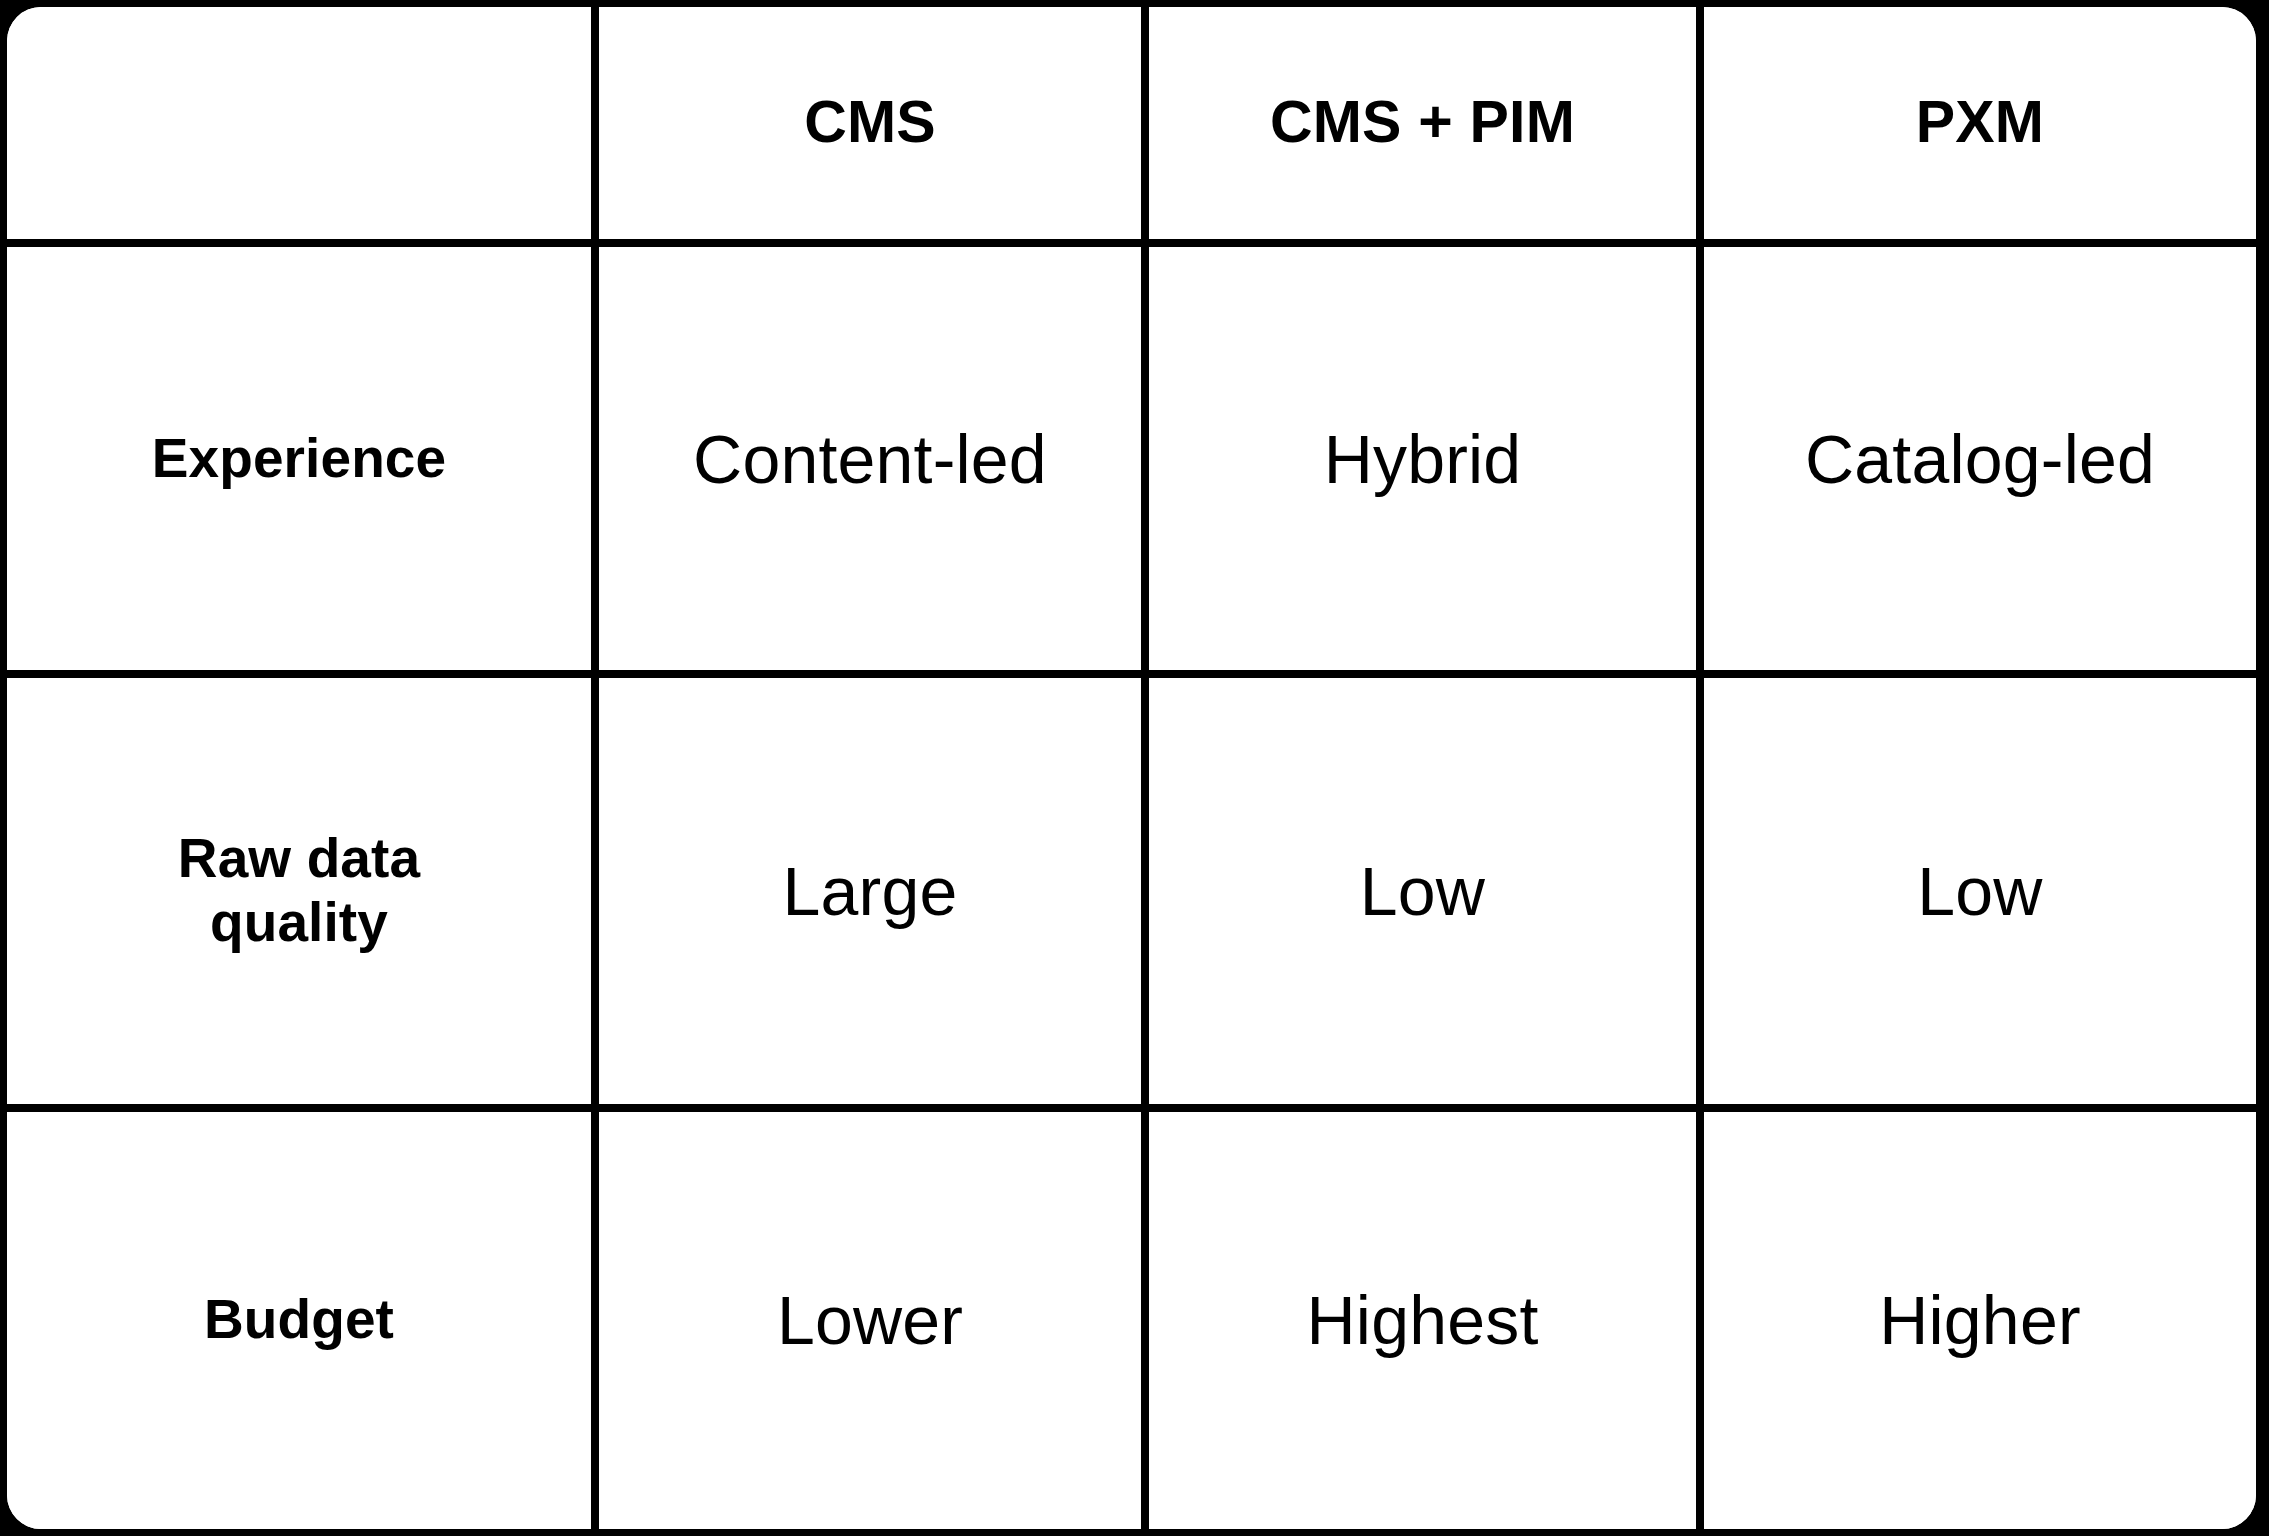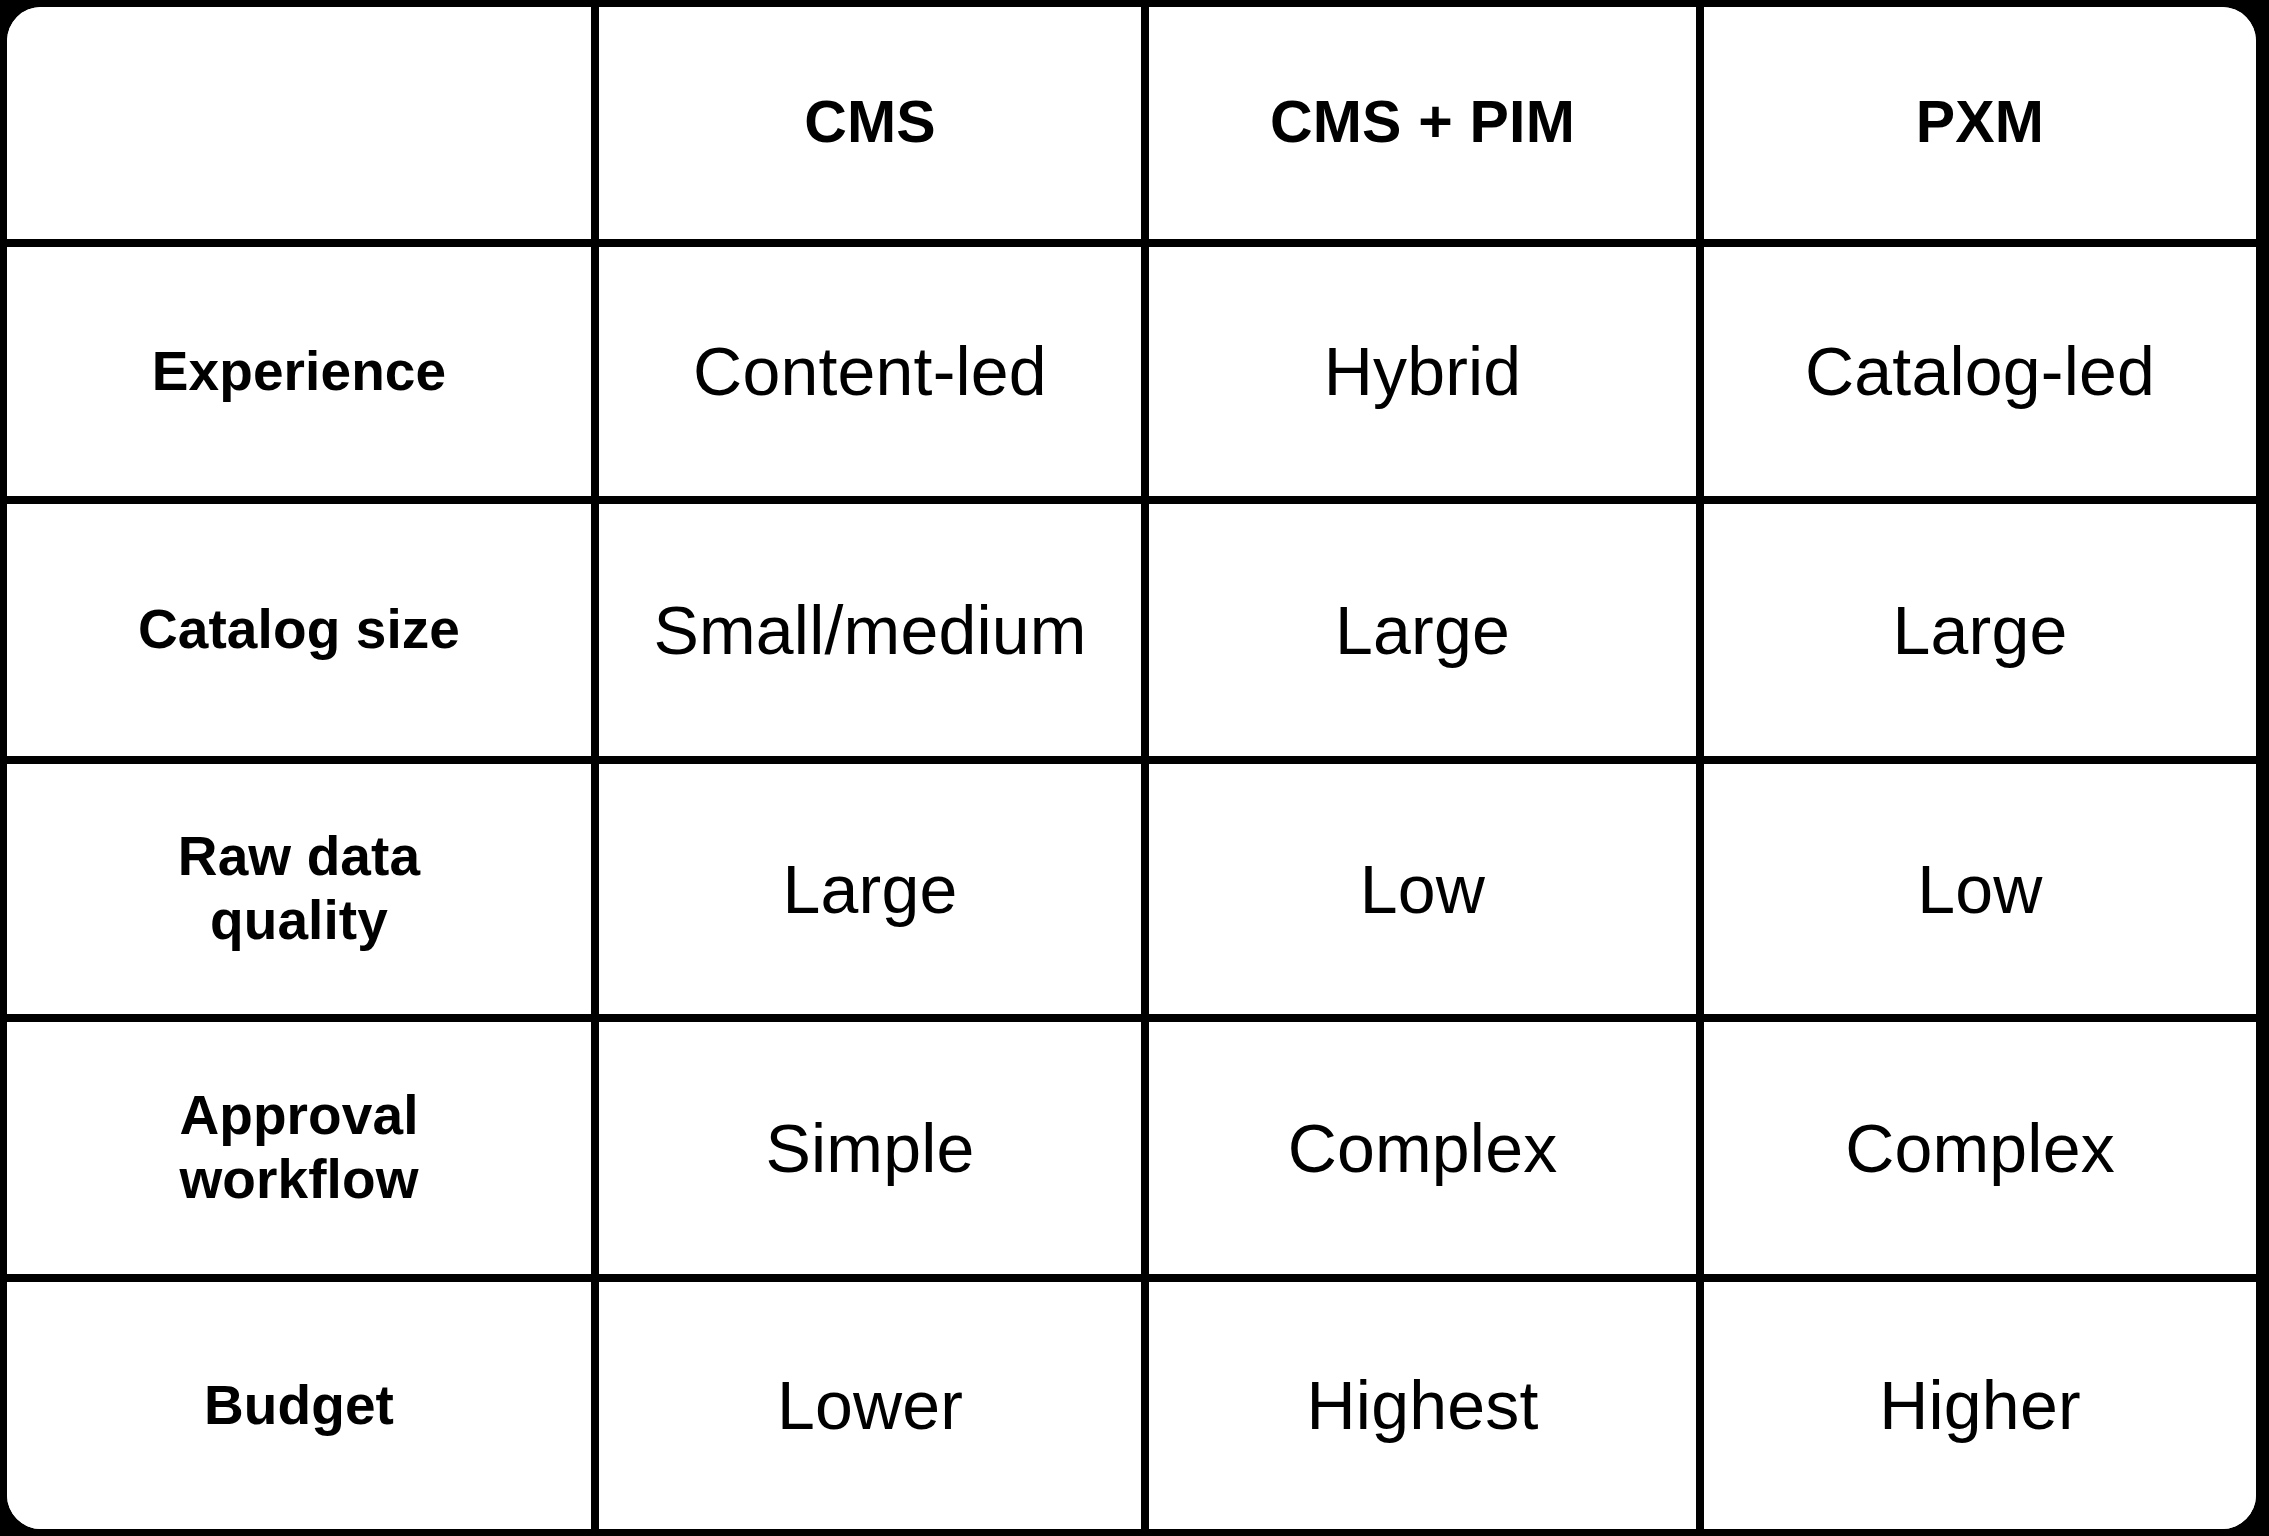--- a/index.html
+++ b/index.html
@@ -141,46 +141,31 @@
 
       <tbody>
 
         <tr class="data-row-0 rule-bottom">
           <td class="row-label rule-right">Experience</td>
           <td class="data-cell rule-right">Content-led</td>
           <td class="data-cell rule-right">Hybrid</td>
           <td class="data-cell">Catalog-led</td>
         </tr>
 
-        <tr class="data-row-1 rule-bottom">
-          <td class="row-label rule-right">Catalog size</td>
-          <td class="data-cell rule-right">Small/medium</td>
-          <td class="data-cell rule-right">Large</td>
-          <td class="data-cell">Large</td>
-        </tr>
 
         <tr class="data-row-2 rule-bottom">
           <td class="row-label rule-right">
             <span>Raw data</span><br>
             <span>quality</span>
           </td>
           <td class="data-cell rule-right">Large</td>
           <td class="data-cell rule-right">Low</td>
           <td class="data-cell">Low</td>
         </tr>
 
-        <tr class="data-row-3 rule-bottom">
-          <td class="row-label rule-right">
-            <span>Approval</span><br>
-            <span>workflow</span>
-          </td>
-          <td class="data-cell rule-right">Simple</td>
-          <td class="data-cell rule-right">Complex</td>
-          <td class="data-cell">Complex</td>
-        </tr>
 
         <tr class="data-row-4">
           <td class="row-label rule-right">Budget</td>
           <td class="data-cell rule-right">Lower</td>
           <td class="data-cell rule-right">Highest</td>
           <td class="data-cell">Higher</td>
         </tr>
 
       </tbody>
     </table>

